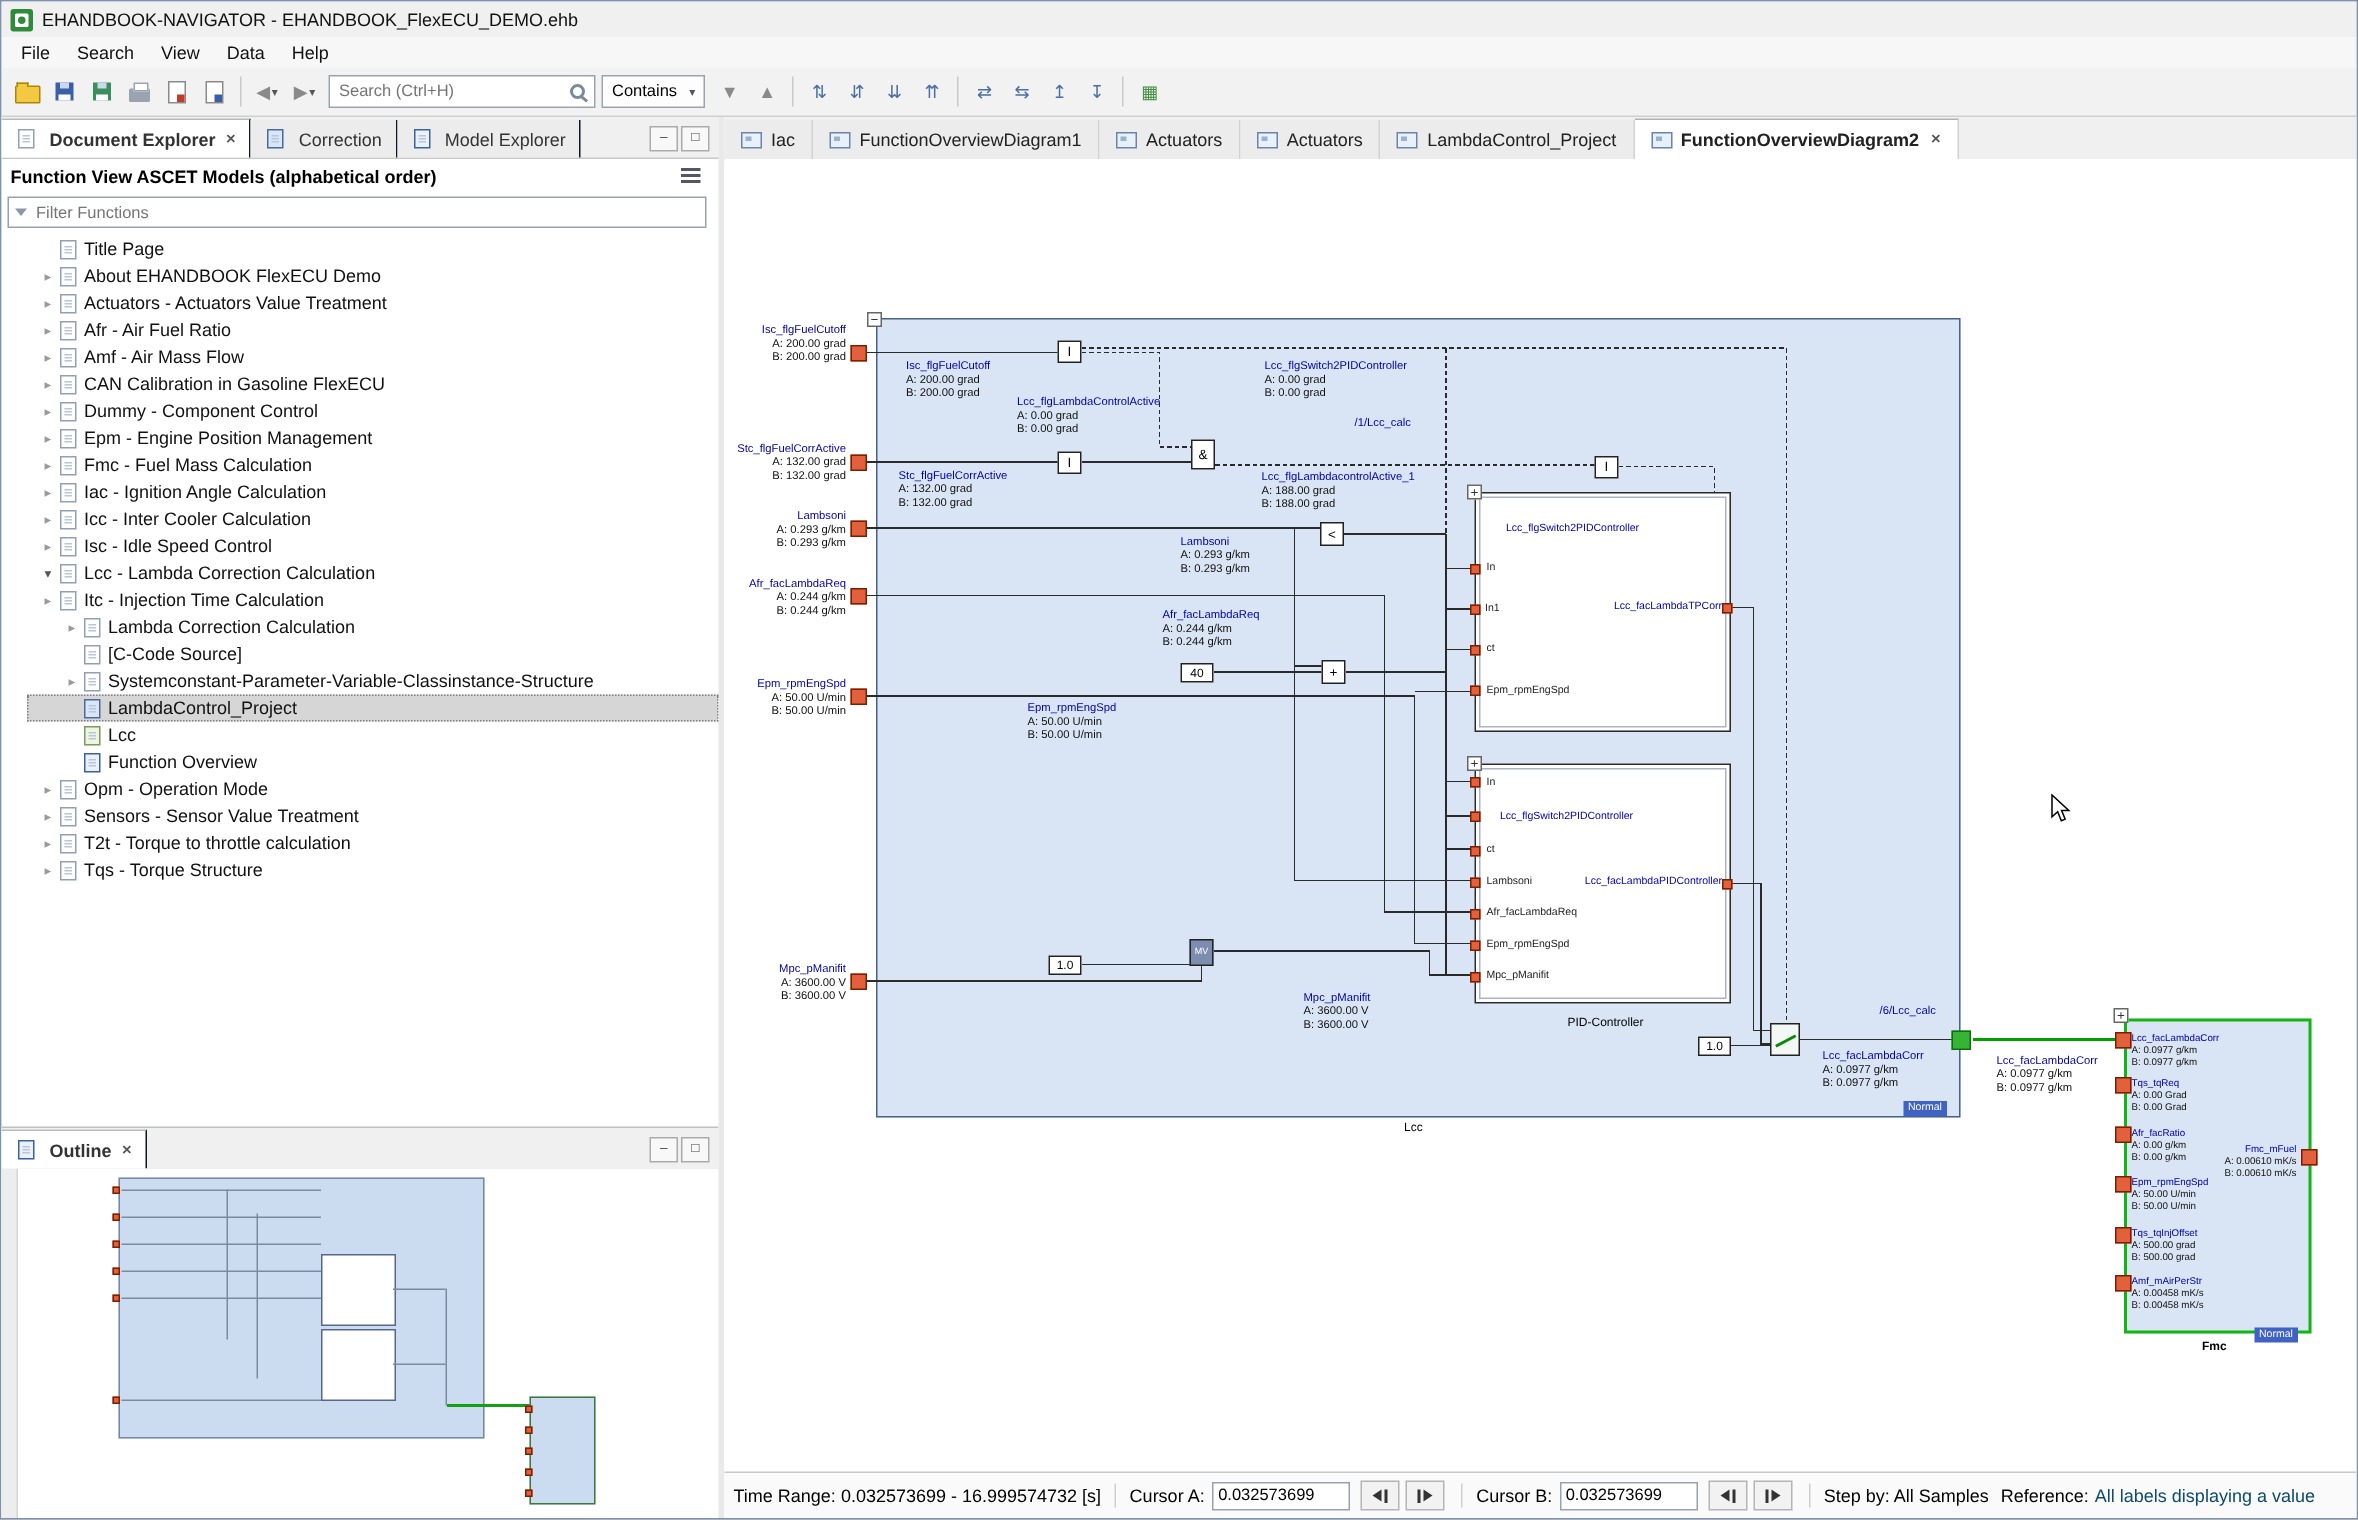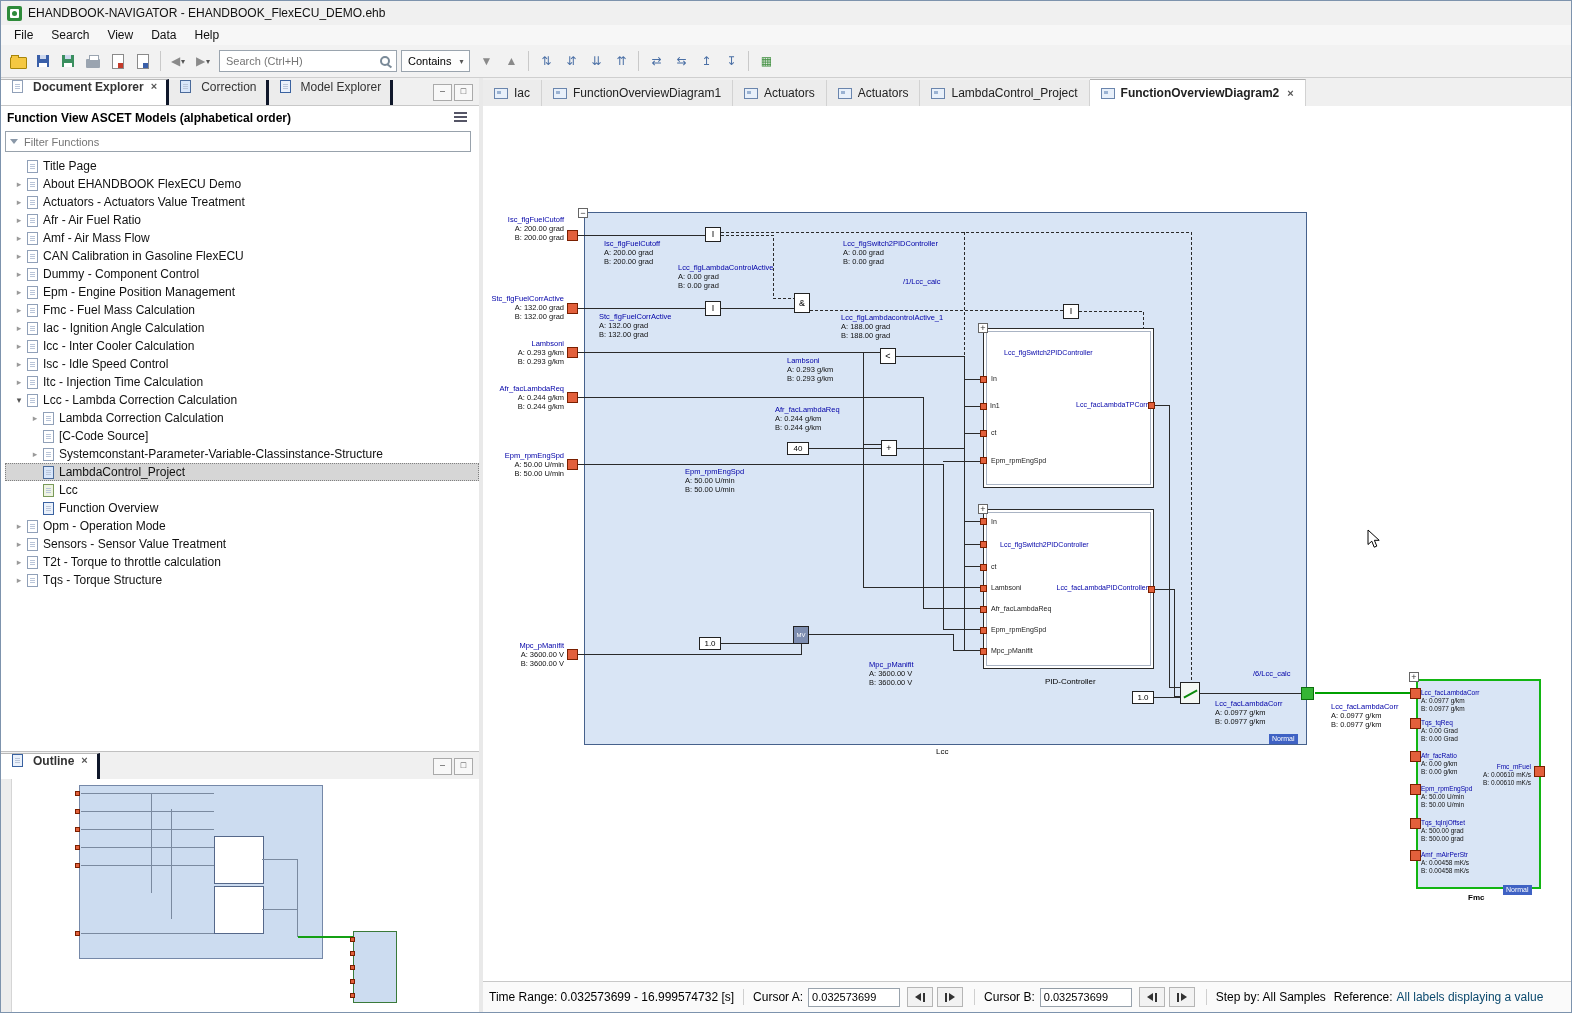--- a/index.html
+++ b/index.html
@@ -33,31 +33,31 @@
   .i-page.red::after{background:#c43a2a;}
   .i-page.blue::after{background:#3a5fa8;}
   .searchbox{width:168px;height:20px;border:1px solid #9aa4ae;background:#fff;display:flex;align-items:center;padding:0 4px;margin:0 3px;}
   .searchbox input{border:none;outline:none;flex:1;font-size:11px;color:#666;font-family:"Liberation Sans",sans-serif;background:transparent;}
   .i-mag{width:6px;height:6px;border:2px solid #7a8a98;border-radius:50%;position:relative;margin-right:2px;}
   .i-mag::after{content:"";position:absolute;width:5px;height:2px;background:#7a8a98;right:-4px;bottom:-3px;transform:rotate(40deg);}
   .ddown{height:20px;border:1px solid #9aa4ae;background:#fdfdfd;display:flex;align-items:center;gap:8px;padding:0 6px;margin-right:3px;font-size:11px;}
   
   .lpanel{position:absolute;left:0;top:77px;width:478px;bottom:0;background:#fff;}
   .ptabs{position:absolute;left:0;top:0;right:0;height:27px;background:#f0f0f0;border-bottom:1px solid #c8c8c8;display:flex;align-items:flex-end;}
-  .ptab{height:25px;display:flex;align-items:flex-start;gap:5px;padding:0 9px;border-right:3px solid #0f172a;color:#333;font-size:12px;background:#ececec;}
+  .ptab{height:25px;display:flex;align-items:center;gap:5px;padding:0 9px;border-right:1px solid #0f172a;color:#333;font-size:12px;background:#ececec;}
   .ptab.active{background:#fff;border-top:1px solid #b8b8b8;font-weight:bold;}
   .winbtns{margin-left:auto;display:flex;gap:2px;padding:0 6px 4px 0;}
   .winbtn{width:17px;height:15px;border:1px solid #aaa;background:#f8f8f8;font-size:9px;line-height:13px;text-align:center;color:#444;}
   .closex{font-size:11px;color:#555;margin-left:2px;}
   .pghdr{position:absolute;left:6px;top:33px;font-weight:bold;font-size:12px;}
   .bars{position:absolute;right:12px;top:34px;width:13px;height:11px;background:repeating-linear-gradient(to bottom,#556 0 2px,transparent 2px 4px);}
   .filter{position:absolute;left:4px;right:8px;top:53px;height:19px;border:1px solid #98a2ac;background:#fff;display:flex;align-items:center;padding:0 4px;gap:4px;}
   .filter input{border:none;outline:none;flex:1;font-size:11px;color:#888;font-family:"Liberation Sans",sans-serif;}
   .i-funnel{width:0;height:0;border-left:4px solid transparent;border-right:4px solid transparent;border-top:5px solid #8a98a8;}
-  .tree{position:absolute;left:4px;right:0;top:79px;}
+  .tree{position:absolute;left:17px;right:0;top:79px;}
   .trow{height:18px;display:flex;align-items:center;padding-left:8px;white-space:nowrap;}
   .trow.lvl1{padding-left:24px;}
   .trow.sel{background:#d6d6d6;outline:1px dotted #808080;outline-offset:-1px;}
   .chev{width:12px;display:inline-block;text-align:center;color:#9a9a9a;font-size:9px;flex:none;}
   .chev.r::before{content:"▸";}
   .chev.d::before{content:"▾";color:#555;}
   .ico{width:11px;height:13px;display:inline-block;margin:0 5px 0 2px;background:#fff;border:1px solid #90a0b8;box-sizing:border-box;position:relative;flex:none;}
   .ico::after{content:"";position:absolute;left:2px;top:3px;right:2px;height:1px;background:#b9c5d9;box-shadow:0 2px 0 #b9c5d9,0 4px 0 #b9c5d9;}
   .ico.proj{background:#d8e6fa;border-color:#4a6a9a;}
   .ico.cls{background:#eef4e2;border-color:#7a9a5a;}
@@ -291,28 +291,28 @@
           <span class="chev r"></span>
           <i class="ico"></i>
           <span class="tlbl">Icc - Inter Cooler Calculation</span>
         </div>
       <div class="trow">
           <span class="chev r"></span>
           <i class="ico"></i>
           <span class="tlbl">Isc - Idle Speed Control</span>
         </div>
       <div class="trow">
+          <span class="chev d"></span>
+          <i class="ico"></i>
+          <span class="tlbl">Lcc - Lambda Correction Calculation</span>
+        </div>
+      <div class="trow">
           <span class="chev r"></span>
           <i class="ico"></i>
           <span class="tlbl">Itc - Injection Time Calculation</span>
-        </div>
-      <div class="trow">
-          <span class="chev d"></span>
-          <i class="ico"></i>
-          <span class="tlbl">Lcc - Lambda Correction Calculation</span>
         </div>
       <div class="trow lvl1">
           <span class="chev r"></span>
           <i class="ico"></i>
           <span class="tlbl">Lambda Correction Calculation</span>
         </div>
       <div class="trow lvl1">
           <span class="chev"></span>
           <i class="ico"></i>
           <span class="tlbl">[C-Code Source]</span>

